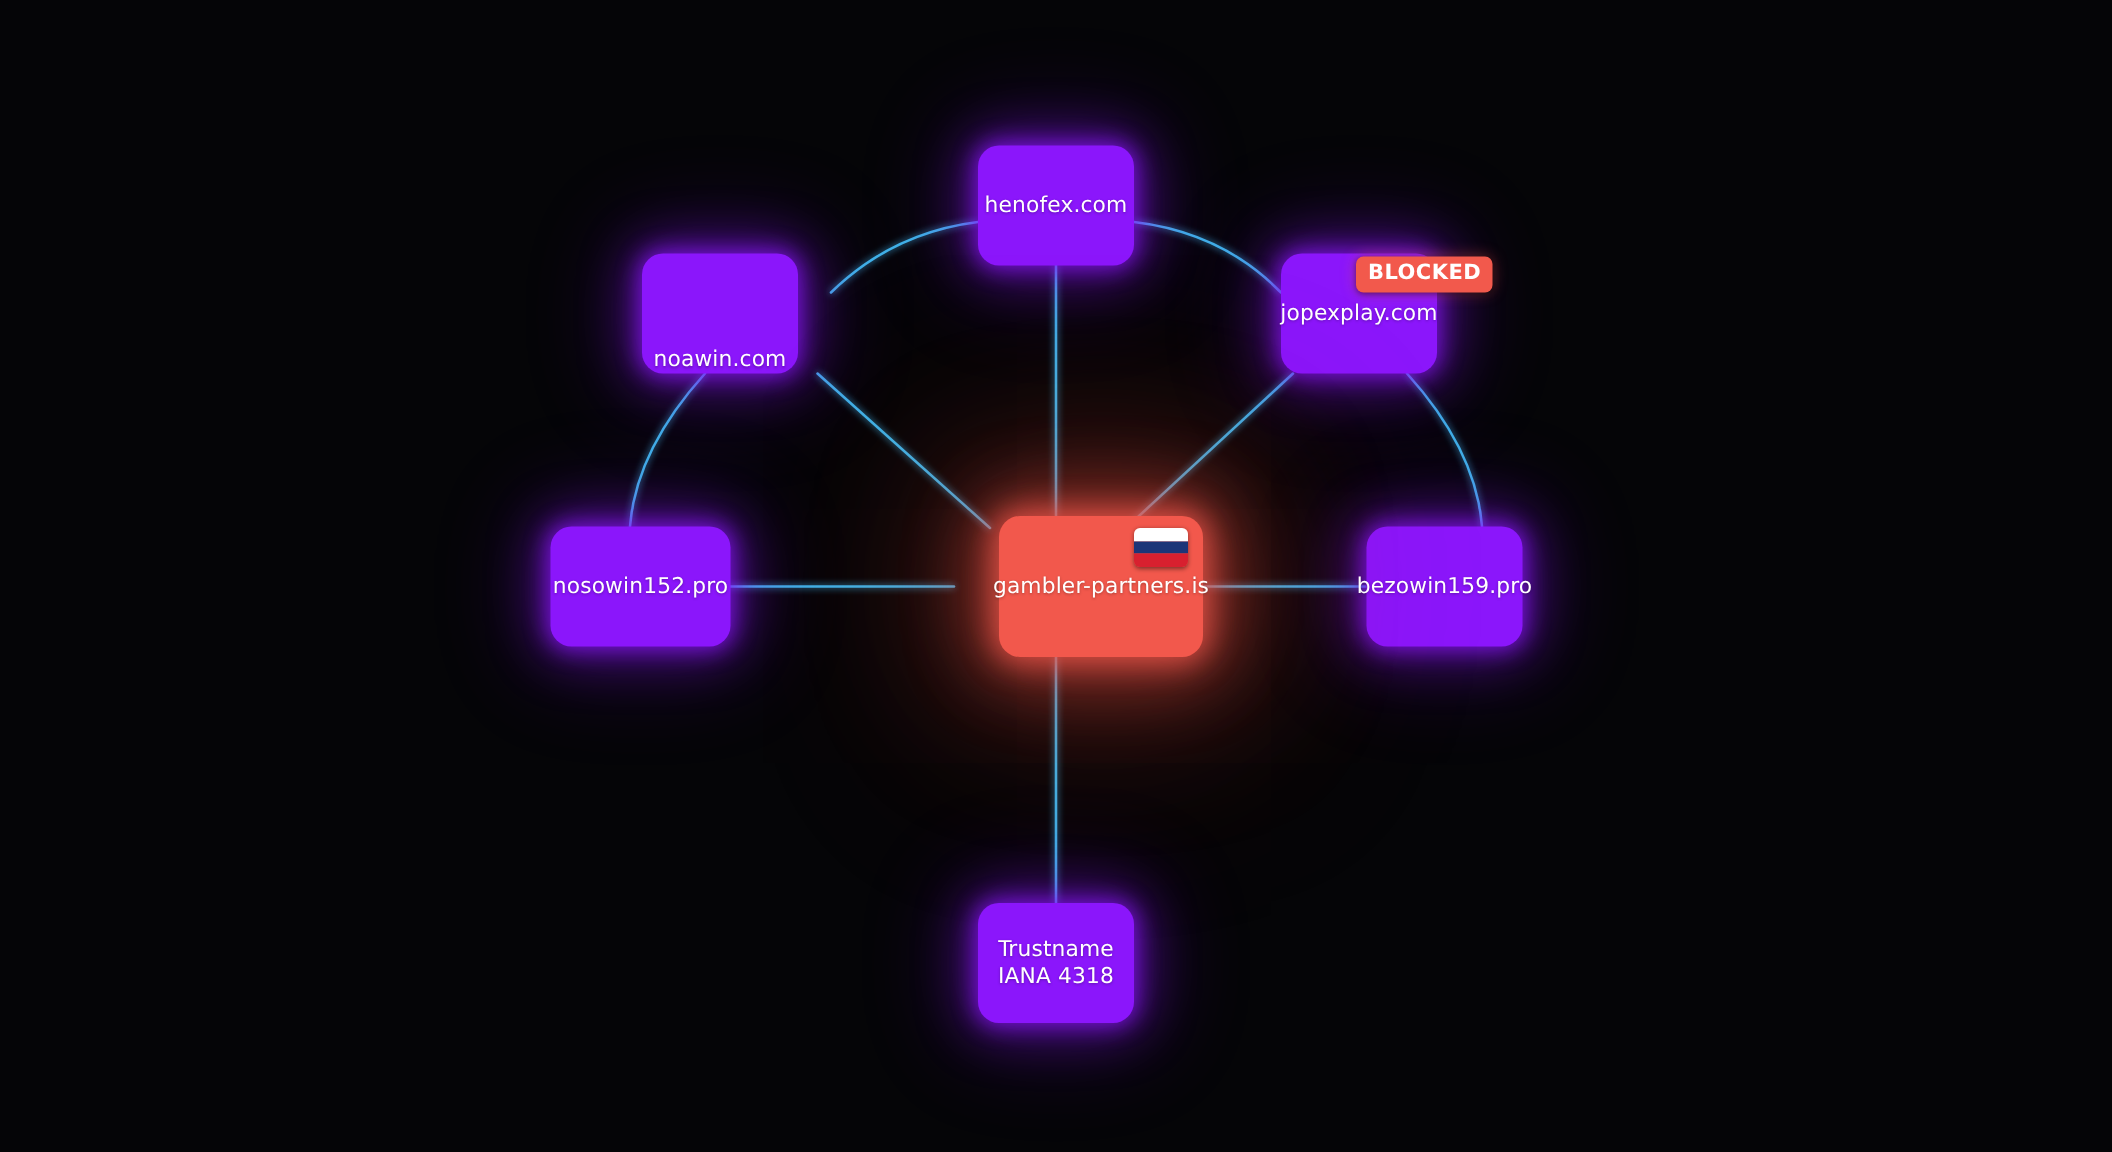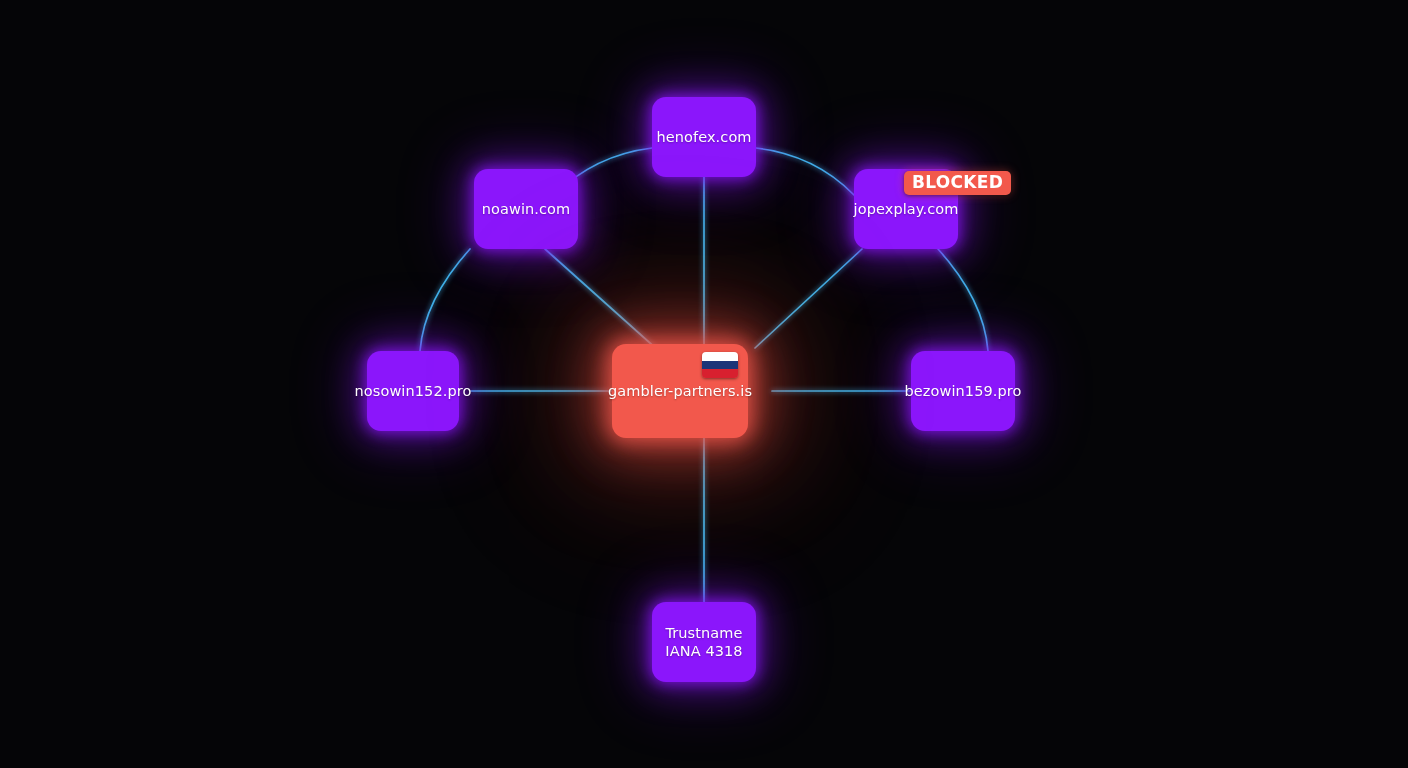--- a/index.html
+++ b/index.html
@@ -89,21 +89,21 @@
     flex-direction: column;
   }
   .flag-band { width: 100%; height: 33.34%; }
 
   
   .blocked-badge {
     position: absolute;
     z-index: 5;
     background: #f2594c;
     color: #ffffff;
-    font-size: 17px;
+    font-size: 14px;
     font-weight: bold;
     letter-spacing: 0.3px;
     padding: 3px 8px 4px 8px;
     border-radius: 5px;
     white-space: nowrap;
     box-shadow: 0 1px 4px rgba(0,0,0,0.5), 0 0 10px rgba(242,89,76,0.45);
   }
 </style>
 </head>
 <body>
@@ -142,38 +142,38 @@
       <path d="M 470 249 Q 424 300 420 351"></path>
 
       <path d="M 938 249 Q 984 300 988 351"></path>
     </g>
   </svg>
 
   <div class="node node-purple" style="left:652px; top:97px; width:104px; height:80px;">
     <span class="node-label">henofex.com</span>
   </div>
 
-  <div class="node node-purple" style="left:474px; top:169px; width:104px; height:80px;">
+  <div class="node node-purple" style="left:428px; top:169px; width:104px; height:80px;align-items:flex-end;">
     <span class="node-label">noawin.com</span>
   </div>
 
   <div class="node node-purple" style="left:854px; top:169px; width:104px; height:80px;">
     <span class="node-label">jopexplay.com</span>
     <span class="blocked-badge" style="left:50px; top:2px;">BLOCKED</span>
   </div>
 
-  <div class="node node-purple" style="left:367px; top:351px; width:92px; height:80px;">
+  <div class="node node-purple" style="left:367px; top:351px; width:120px; height:80px;">
     <span class="node-label">nosowin152.pro</span>
   </div>
 
   <div class="node node-purple" style="left:911px; top:351px; width:104px; height:80px;">
     <span class="node-label">bezowin159.pro</span>
   </div>
 
-  <div class="node node-red" style="left:612px; top:344px; width:136px; height:94px;">
+  <div class="node node-red" style="left:666px; top:344px; width:136px; height:94px;">
     <span class="flag-icon" style="right:10px; top:8px;">
       <span class="flag-band" style="background:#ffffff;"></span>
       <span class="flag-band" style="background:#1c3578;"></span>
       <span class="flag-band" style="background:#d8202f;"></span>
     </span>
     <span class="node-label">gambler-partners.is</span>
   </div>
 
   <div class="node node-purple" style="left:652px; top:602px; width:104px; height:80px;">
     <span class="node-label node-label-multiline">Trustname

